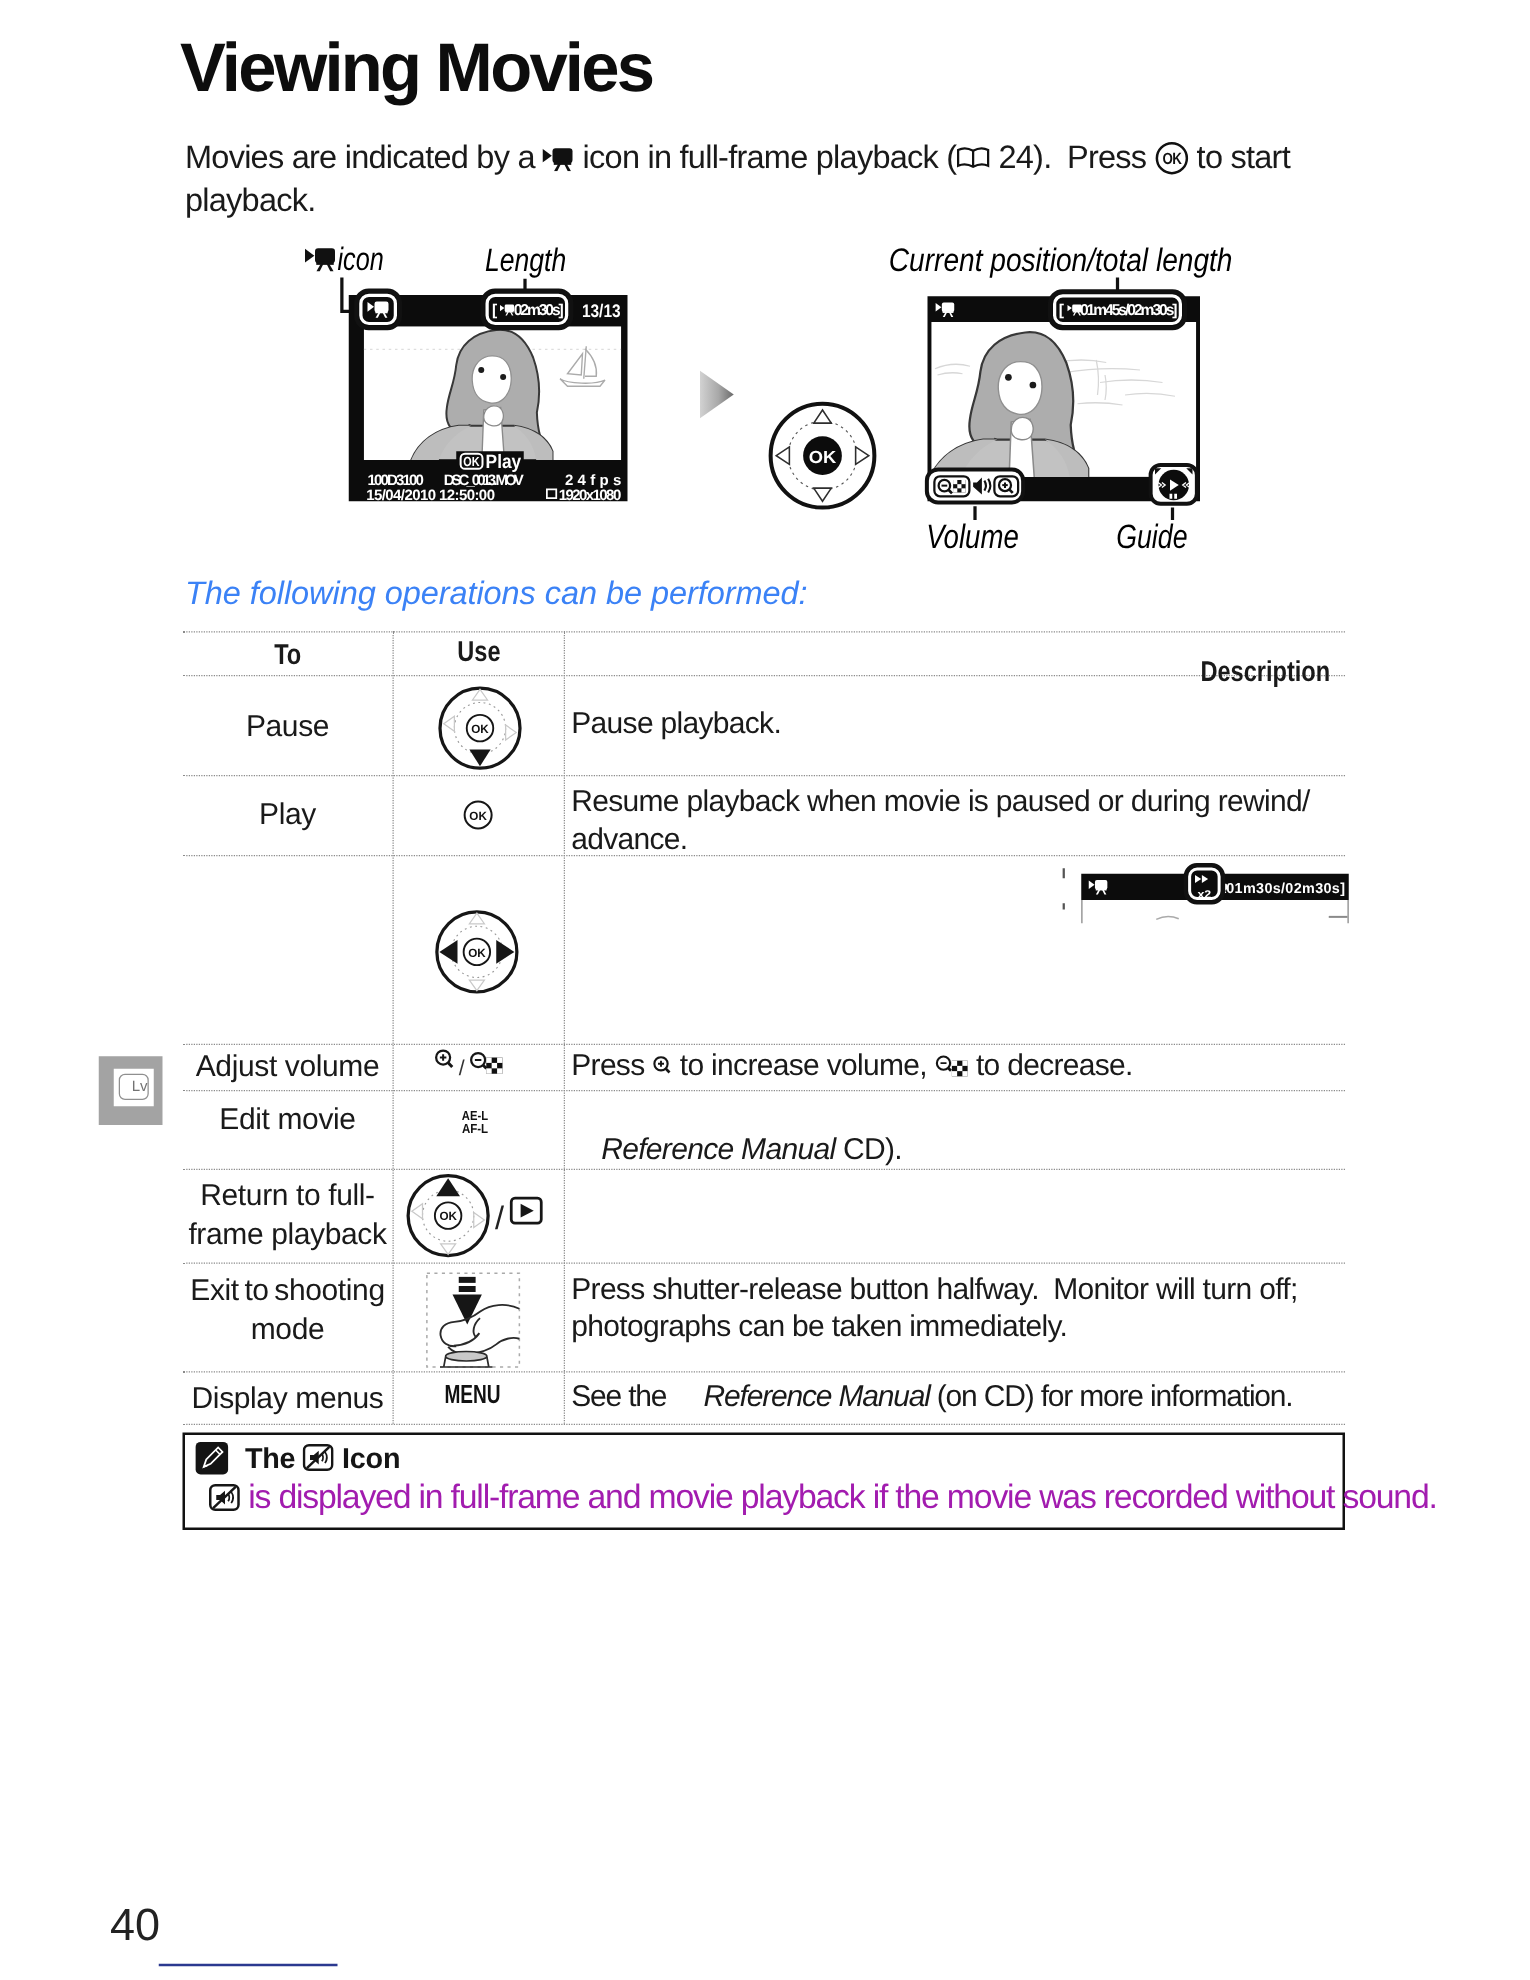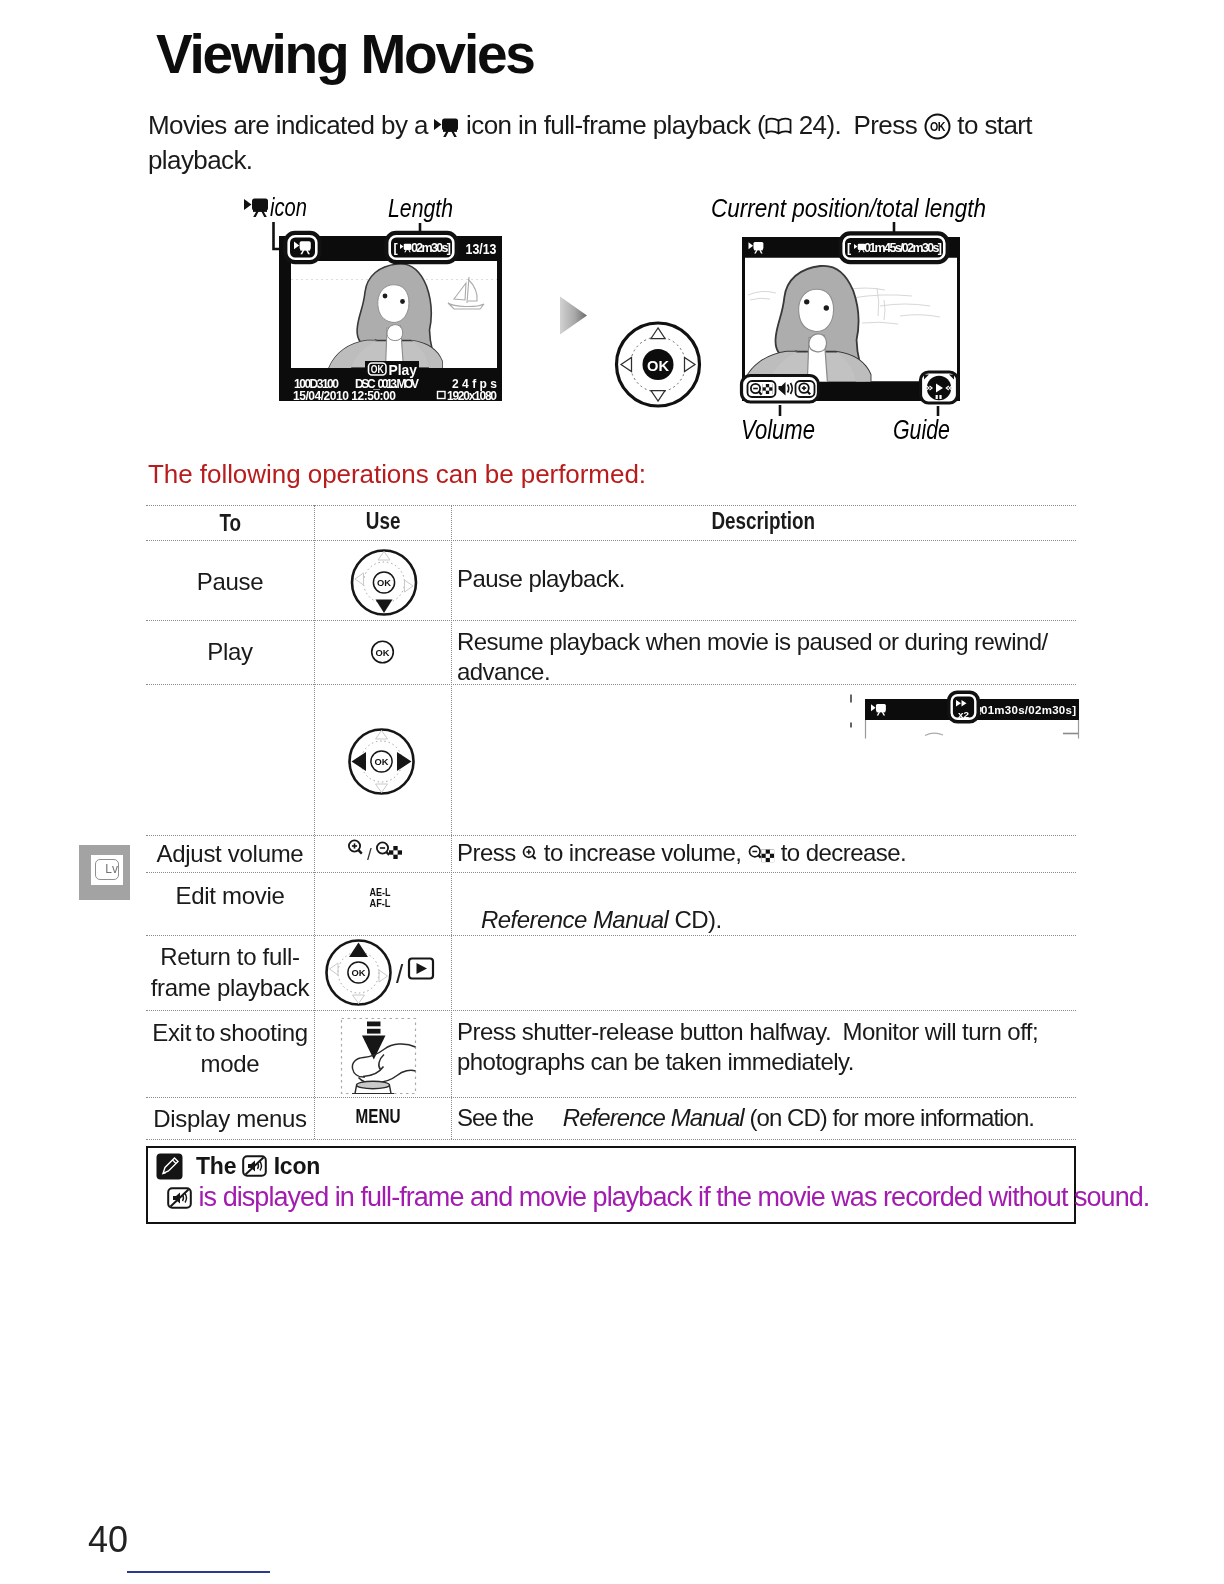--- a/index.html
+++ b/index.html
@@ -1,21 +1,21 @@
 <!DOCTYPE html>
 <html><head>
 <meta charset="utf-8">
 <style>
 * { margin:0; padding:0; box-sizing:border-box; }
 html,body { width:1224px; height:1584px; background:#fff; }
 body { font-family:"Liberation Sans",sans-serif; color:#151515; position:relative; }
 .abs { position:absolute; }
-#title { left:156px; top:22px; font-size:55px; font-weight:bold; letter-spacing:-2.2px; color:#0d0d0d; }
+#title { left:144px; top:22px; font-size:55px; font-weight:bold; letter-spacing:-2.2px; color:#0d0d0d; }
 #para { left:148px; top:108px; width:960px; font-size:26px; line-height:34.5px; letter-spacing:-0.6px; color:#1a1a1a; }
-#follow { left:148px; top:459px; font-size:26px; letter-spacing:-0.05px; color:#b91c1c; }
+#follow { left:148px; top:459px; font-size:26px; letter-spacing:-0.05px; color:#3b82f6;font-style:italic; }
 svg text { font-family:"Liberation Sans",sans-serif; }
 
 
 #tbl { left:146px; top:505px; width:930px; height:634px; font-size:24px; color:#1a1a1a; }
 .hline { position:absolute; left:0; width:930px; border-top:1px dotted #8a8a8a; height:0; }
 .vline { position:absolute; top:0; height:634px; border-left:1px dotted #8a8a8a; width:0; }
 .toc { position:absolute; left:0; width:168px; text-align:center; line-height:31px; letter-spacing:-0.3px; }
 .usec { position:absolute; left:168px; width:138px; text-align:center; }
 .desc { position:absolute; left:311px; width:640px; line-height:30px; letter-spacing:-0.55px; white-space:nowrap; }
 .hdr { font-weight:bold; font-size:23px; letter-spacing:0; }
@@ -211,21 +211,21 @@
   <div class="hline" style="top:330px"></div>
   <div class="hline" style="top:367px"></div>
   <div class="hline" style="top:430px"></div>
   <div class="hline" style="top:505px"></div>
   <div class="hline" style="top:592px"></div>
   <div class="hline" style="top:634px"></div>
   <div class="vline" style="left:168px"></div>
   <div class="vline" style="left:305px"></div>
   <div class="toc hdr" style="top:3px"><span class="cond">To</span></div>
   <div class="usec hdr" style="top:3px"><span class="cond">Use</span></div>
-  <div class="hdr" style="position:absolute;left:305px;top:3px;width:625px;text-align:center"><span class="cond">Description</span></div>
+  <div class="hdr" style="position:absolute;left:305px;top:19px;width:625px;text-align:right"><span class="cond">Description</span></div>
 
   <div class="toc" style="top:61px">Pause</div>
   <div class="desc" style="top:59px">Pause playback.</div>
 
   <div class="toc" style="top:131px">Play</div>
   <div class="desc" style="top:122px">Resume playback when movie is paused or during rewind/<br>advance.</div>
 
 
   <div class="toc" style="top:333px">Adjust volume</div>
   <div class="desc" style="top:333px">Press <svg width="16" height="16" viewBox="0 0 16 16" style="vertical-align:-1px">

